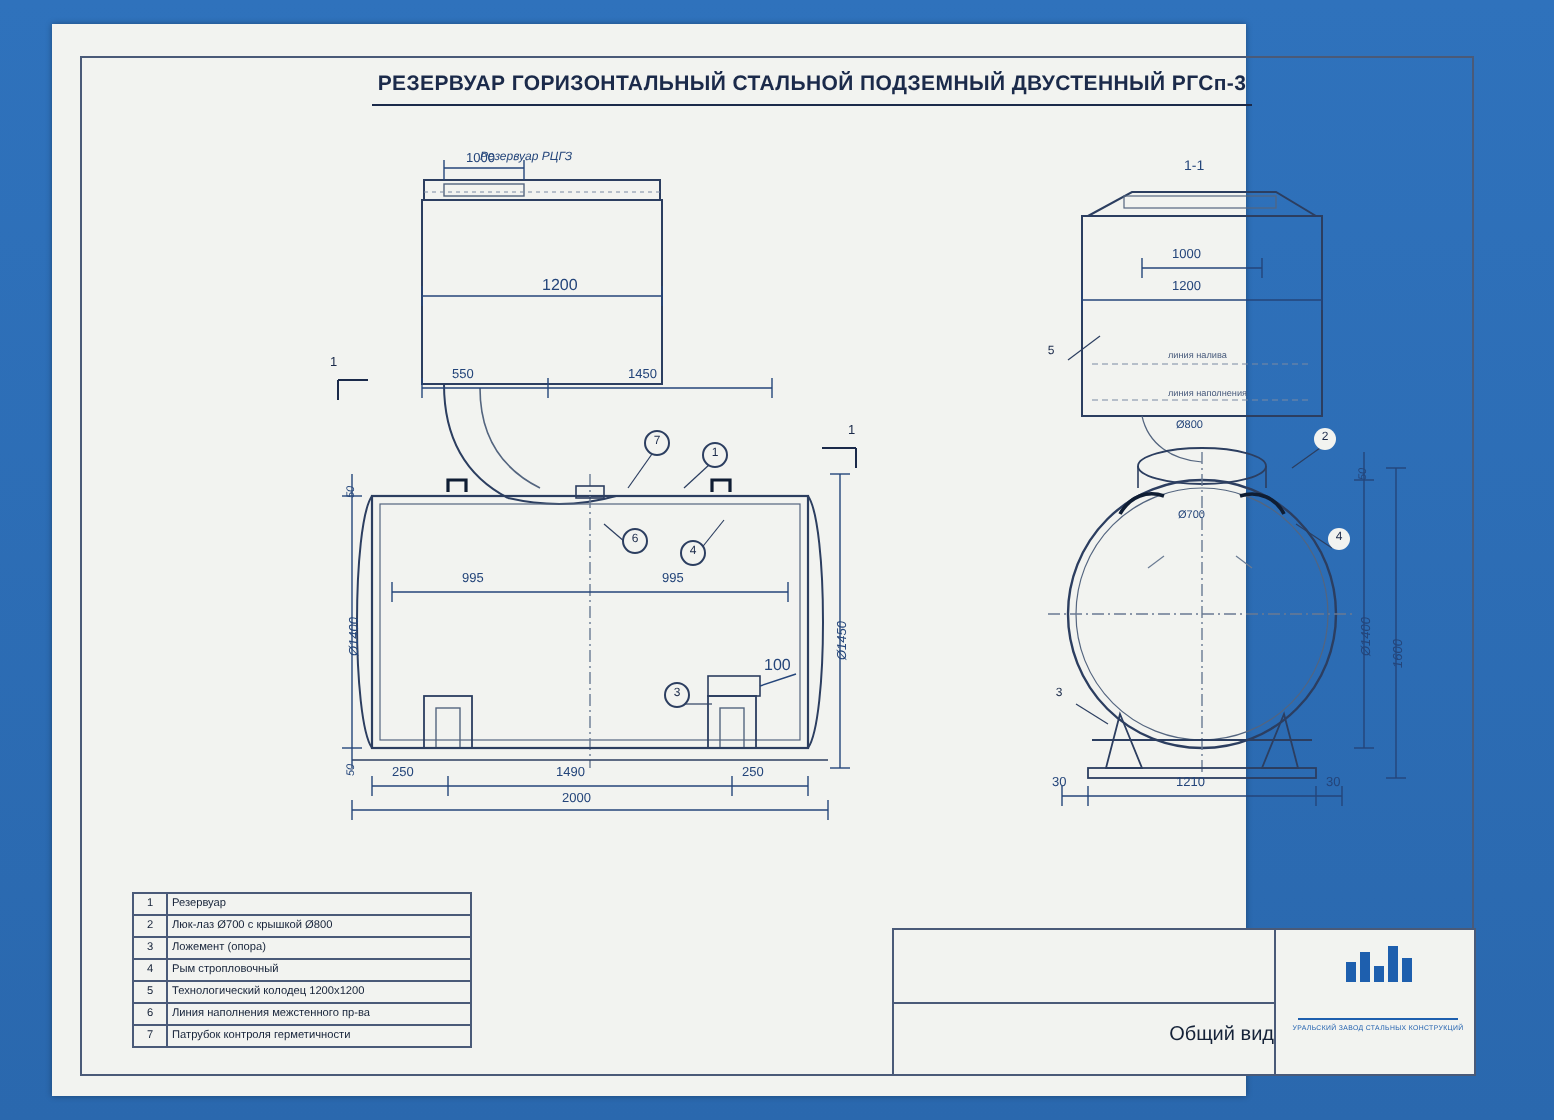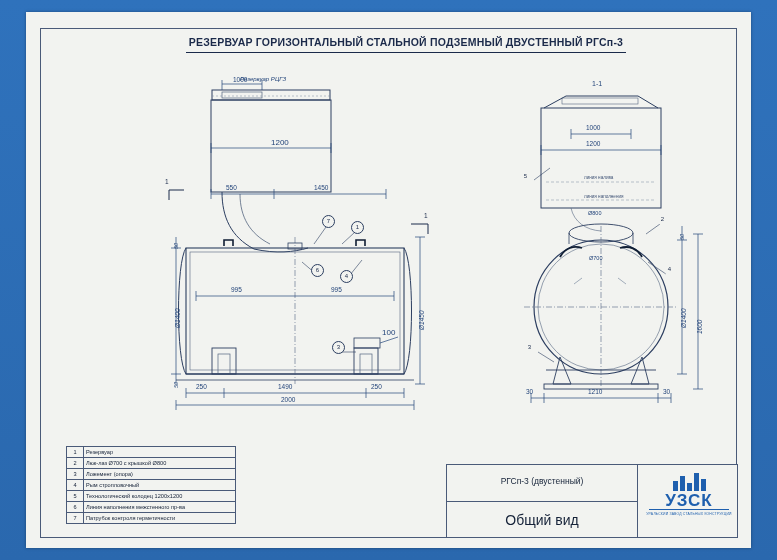--- a/index.html
+++ b/index.html
@@ -17,21 +17,21 @@
     position: absolute;
     left: 0; top: 0;
     width: 777px;
     height: 560px;
     background: linear-gradient(180deg,#2f72bc 0%, #2a68ae 100%);
   }
   .sheet {
     position: absolute;
     left: 26px;
     top: 12px;
-    width: 725px;
+    width: 597px;
     height: 536px;
     background: #f2f3f0;
     box-shadow: 0 0 3px rgba(0,0,0,.35);
   }
   .frame {
     position: absolute;
     left: 14px;
     top: 16px;
     width: 695px;
     height: 508px;
@@ -148,22 +148,22 @@
   .stamp .t1 {
     position: absolute;
     left: 0; top: 11px; width: 190px;
     text-align: center;
     font-size: 8.5px;
     color: #152238;
   }
   .stamp .t2 {
     position: absolute;
     left: 0; top: 47px; width: 190px;
-    text-align: center;
-    font-size: 14px;
+    text-align: right;
+    font-size: 10px;
     color: #152238;
   }
   .logo {
     position: absolute;
     left: 196px;
     top: 6px;
     width: 92px;
     height: 60px;
   }
   .logo .bars {
@@ -442,30 +442,28 @@
         <tr>
           <td class="num">7</td>
           <td>Патрубок контроля герметичности</td>
         </tr>
       </tbody>
     </table>
 
     <div class="stamp">
       <div class="divv"></div>
       <div class="divh"></div>
-      <div class="t1">РГСп-3 (двустенный)</div>
       <div class="t2">Общий вид</div>
 
       <div class="logo">
         <div class="bars">
           <i style="left:0; width:5px; height:10px;"></i>
           <i style="left:7px; width:5px; height:15px;"></i>
           <i style="left:14px; width:5px; height:8px;"></i>
           <i style="left:21px; width:5px; height:18px;"></i>
           <i style="left:28px; width:5px; height:12px;"></i>
         </div>
-        <div class="word">УЗСК</div>
         <div class="ribbon"></div>
         <div class="sub">УРАЛЬСКИЙ ЗАВОД СТАЛЬНЫХ КОНСТРУКЦИЙ</div>
       </div>
     </div>
   </div>
 </div>
 
 </body></html>

